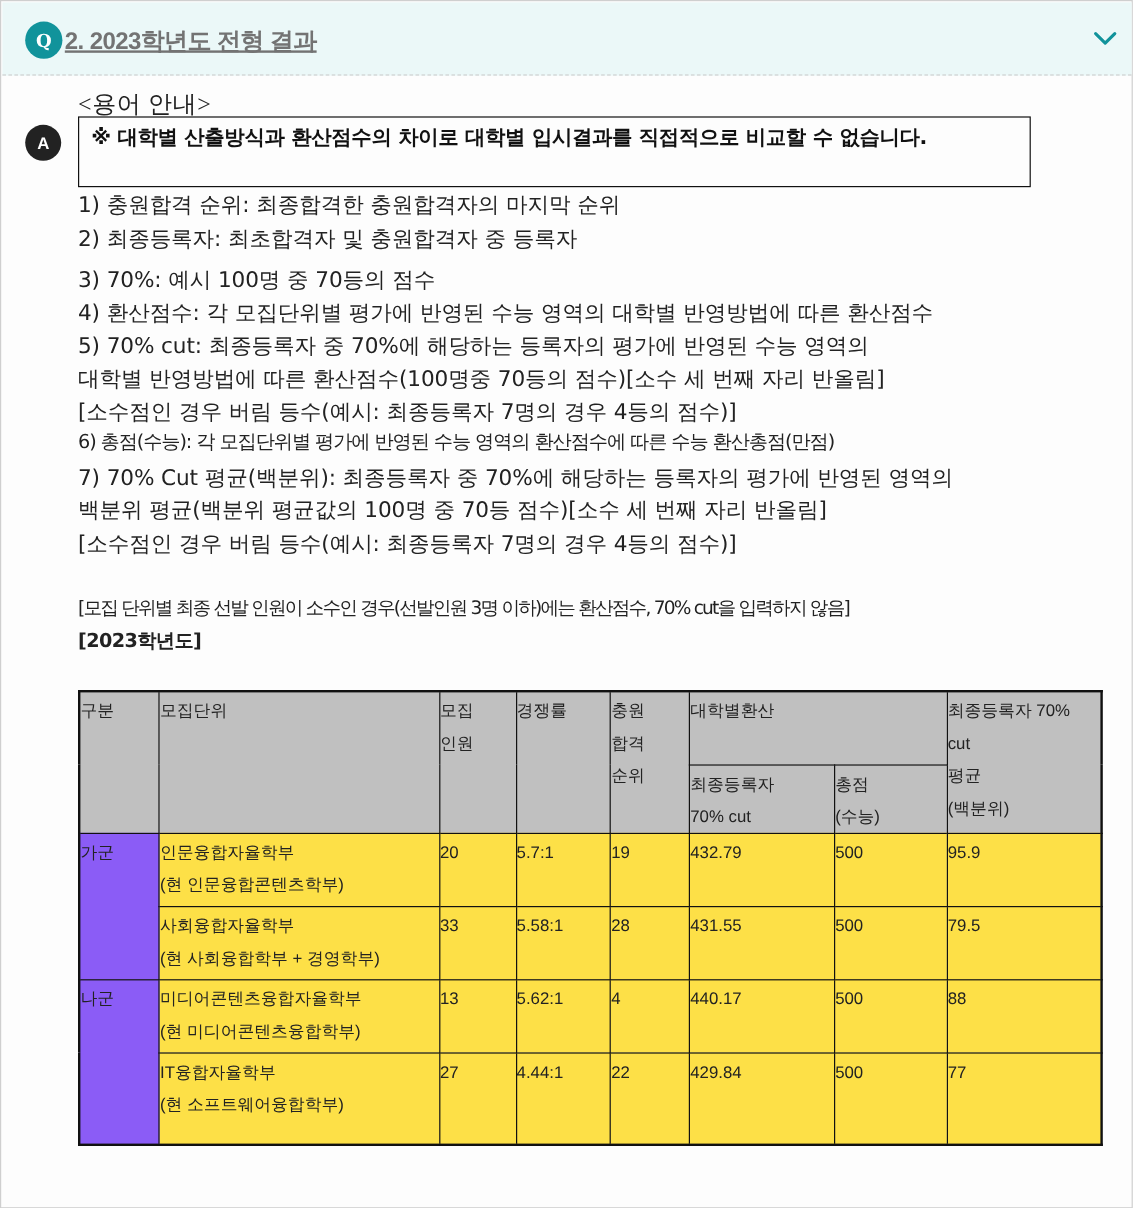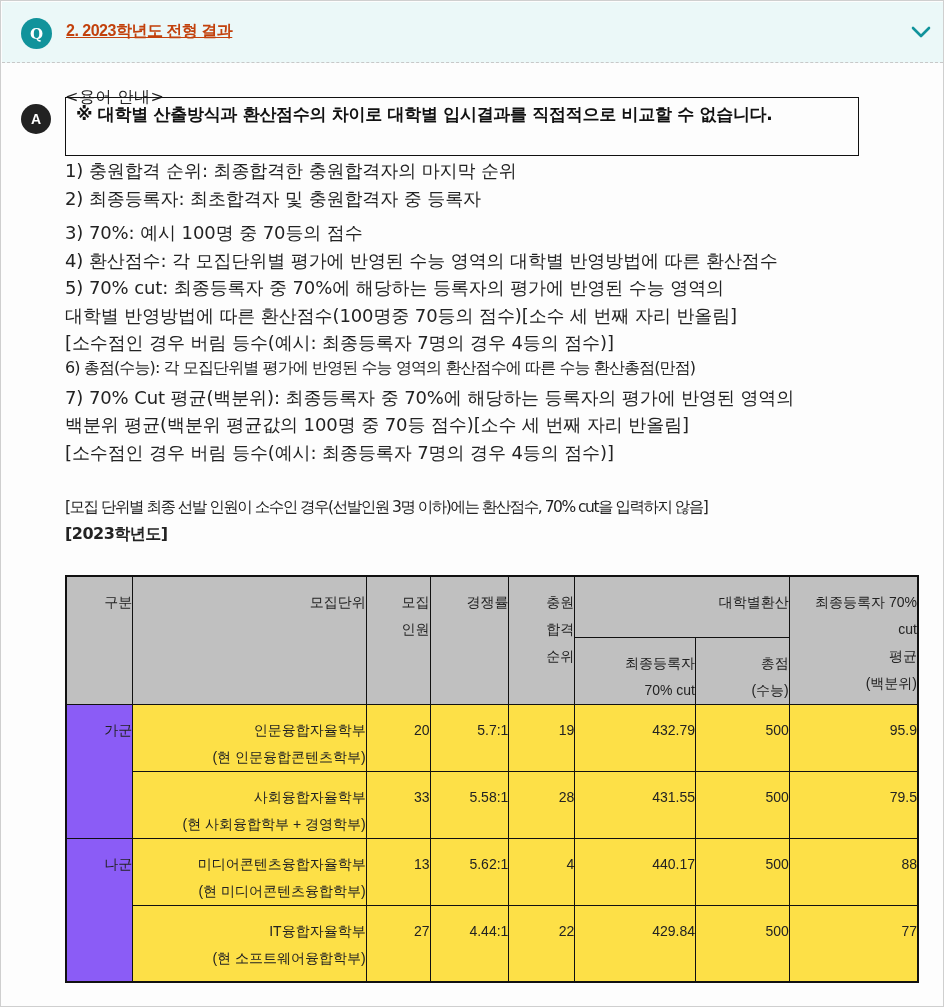--- a/index.html
+++ b/index.html
@@ -13,51 +13,51 @@
     position: absolute; left: 1px; top: 1px; width: 941px; height: 61px;
     background: #ebf8f8; border-bottom: 1px dashed #c8c8c8;
   }
   .q-badge {
     position: absolute; left: 19px; top: 16px; width: 31px; height: 31px;
     border-radius: 50%; background: #11939b; color: #fff;
     font-family: "DejaVu Serif", serif; font-weight: bold; font-size: 15px;
     display: flex; align-items: center; justify-content: center;
   }
   .q-title {
-    position: absolute; left: 64px; top: 19px; font-size: 16px; font-weight: bold;
-    color: #c2410c; text-decoration: underline; letter-spacing: -0.5px;
+    position: absolute; left: 52px; top: 19px; font-size: 20px; font-weight: bold;
+    color: #737373; text-decoration: underline; letter-spacing: -0.5px;
     font-family: "Liberation Sans", sans-serif; cursor: pointer;
   }
   .chev { position: absolute; left: 908px; top: 22px; width: 22px; height: 16px; cursor: pointer; }
   .a-badge {
     position: absolute; left: 20px; top: 103px; width: 30px; height: 30px;
     border-radius: 50%; background: #222; color: #fff; font-weight: bold;
     font-size: 14px; display: flex; align-items: center; justify-content: center;
     font-family: "Liberation Sans", sans-serif;
   }
   .content { position: absolute; left: 64px; top: 0; width: 860px; }
-  .term-title { position: absolute; top: 86px; font-size: 16px; letter-spacing: 0.5px; }
+  .term-title { position: absolute; top: 72px; font-size: 20px; letter-spacing: 0.5px; font-family: Liberation Serif, serif; }
   .notice {
     position: absolute; top: 96px; left: 0; width: 794px; height: 59px;
     border: 1px solid #111; padding: 5px 10px;
     font-size: 17px; font-weight: bold; color: #111; letter-spacing: -0.3px;
   }
   .line { position: absolute; left: 0; font-size: 18px; color: #222; white-space: nowrap; letter-spacing: -0.1px; }
   .line.tight { letter-spacing: -0.9px; font-size: 16px; }
   .line.tighter { letter-spacing: -1.5px; font-size: 15.5px; }
   .year-label { position: absolute; left: 0; top: 523px; font-size: 16px; font-weight: bold; letter-spacing: -0.5px; }
 
   table.res {
     position: absolute; left: 64px; top: 574px; width: 854px;
     border-collapse: collapse; font-family: "Liberation Sans", sans-serif;
     font-size: 14px; color: #222;
   }
   table.res td, table.res th {
-    border: 1px solid #111; text-align: right; vertical-align: top;
-    font-weight: normal; line-height: 27px; padding-top: 12px;
+    border: 1px solid #111; text-align: left; vertical-align: top;
+    font-weight: normal; line-height: 27px; padding-top: 2px;
   }
   table.res th { background: #c0c0c0; }
   table.res td.grp { background: #8b5cf6; }
   table.res td { background: #fde047; }
   table.res { border: 2px solid #111; }
 </style>
 </head>
 <body>
 
 <div class="frame">

